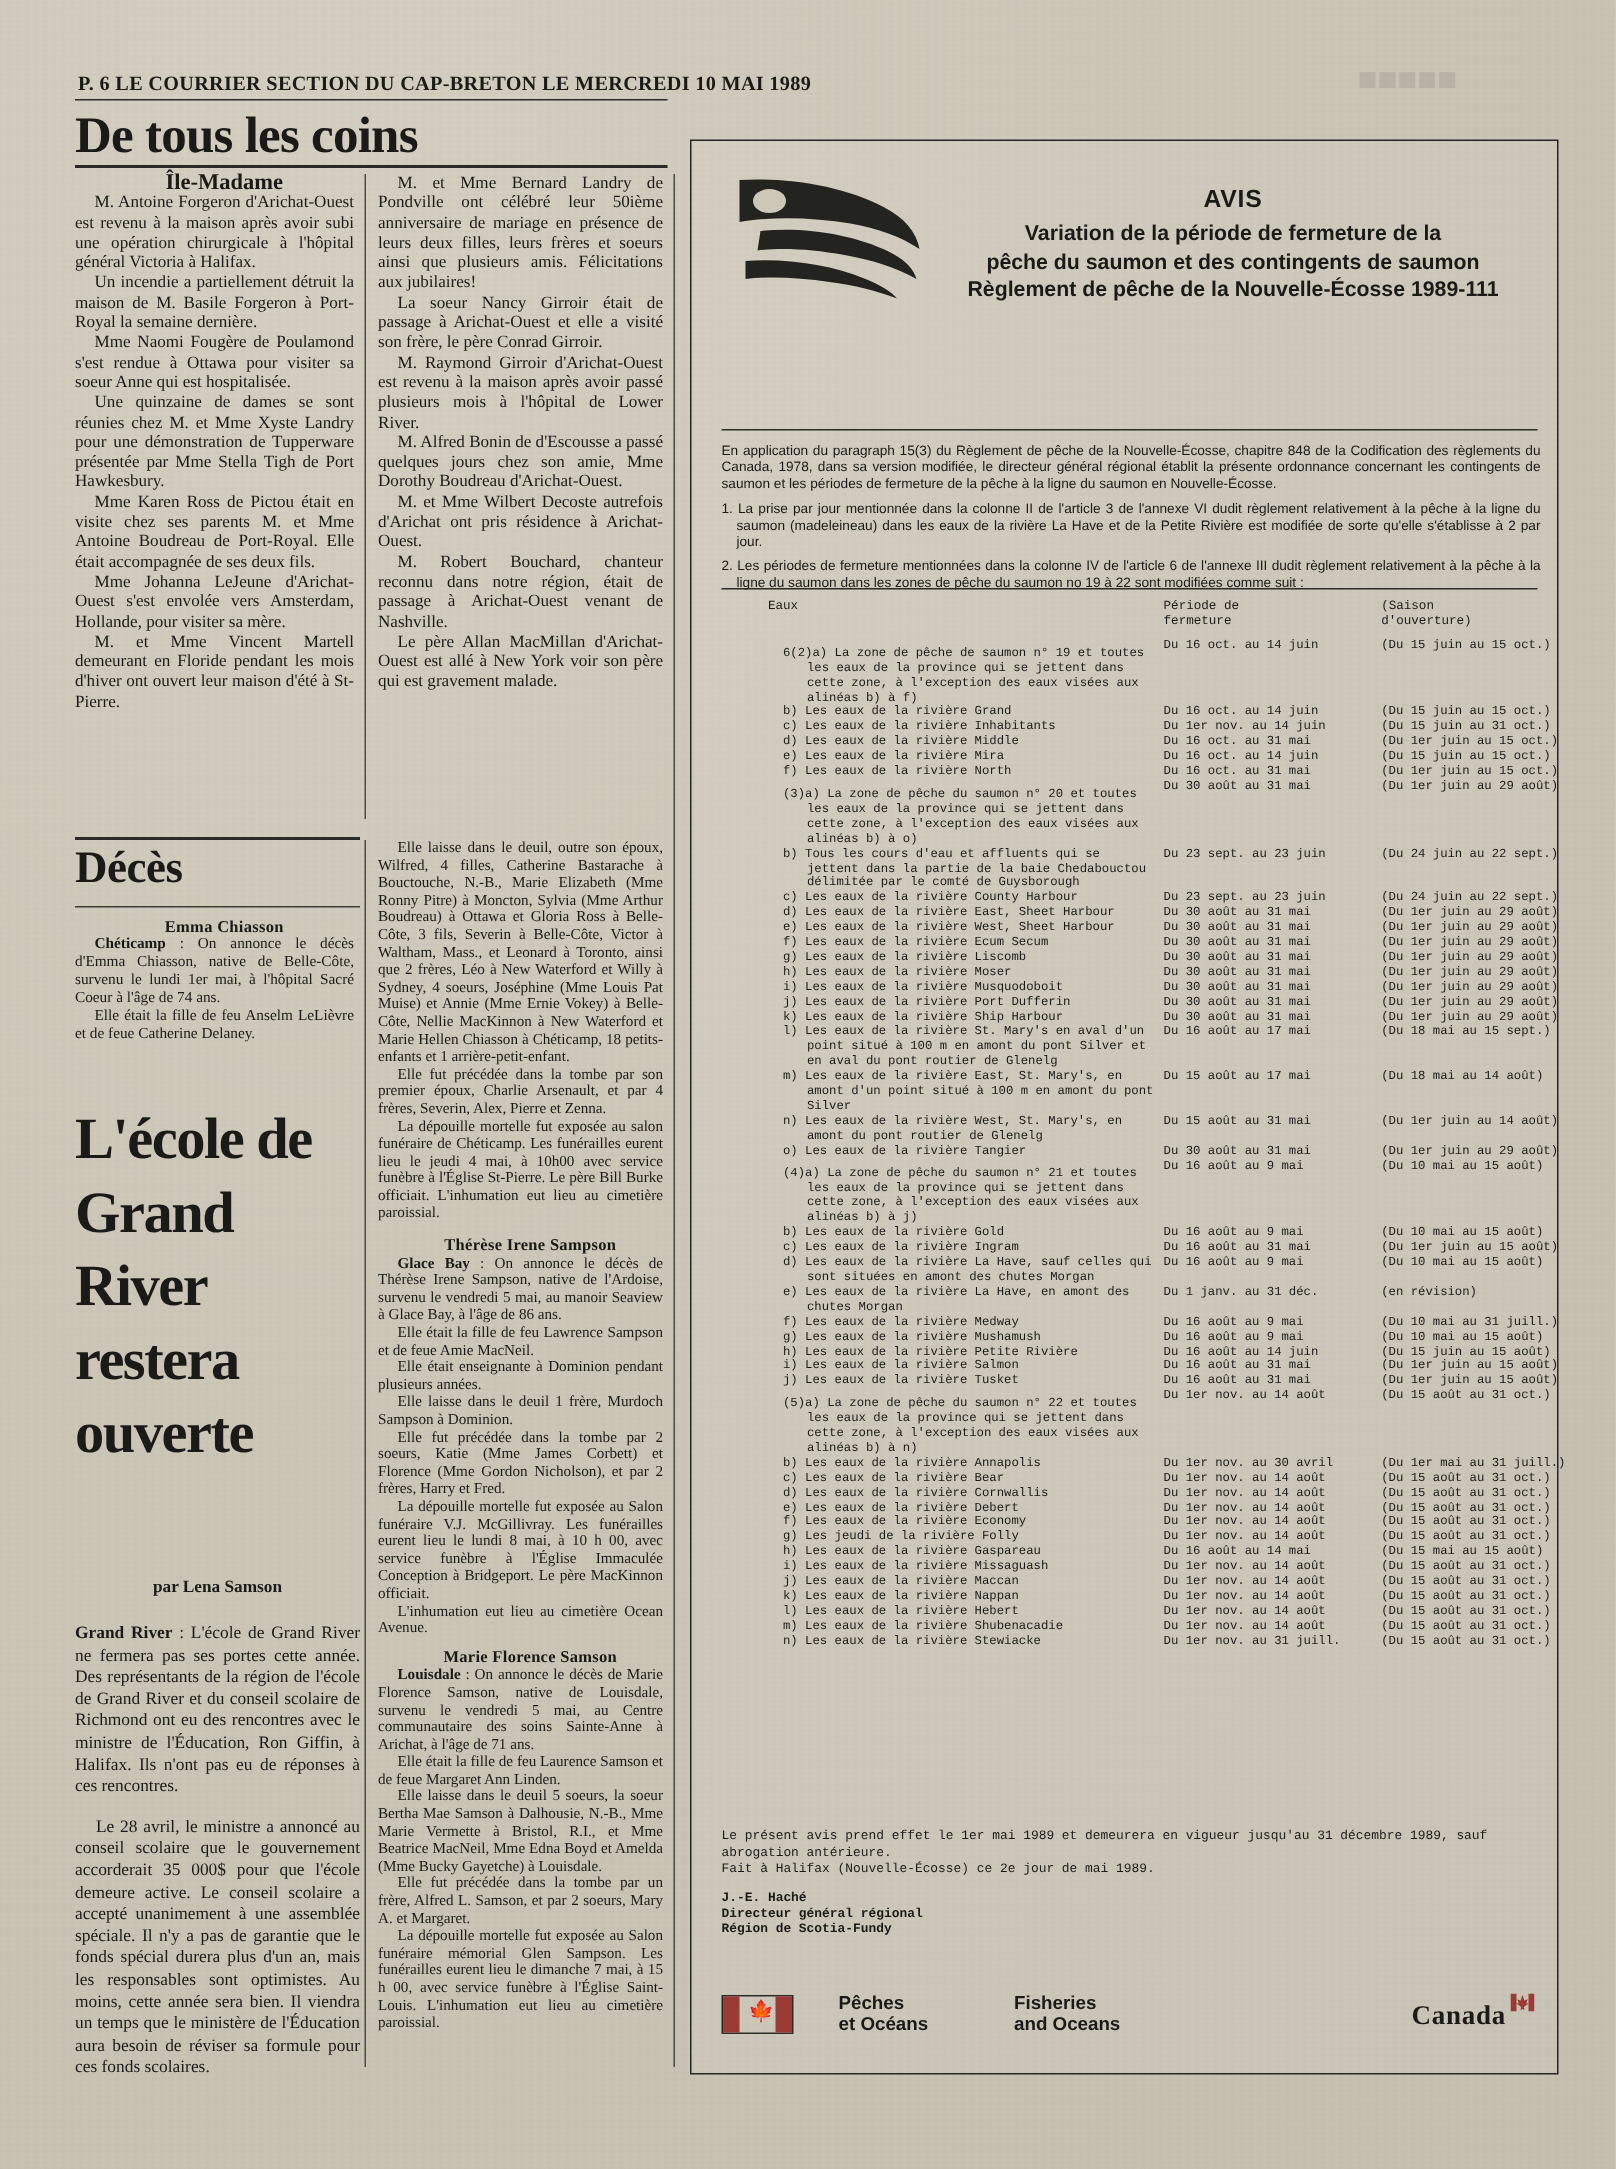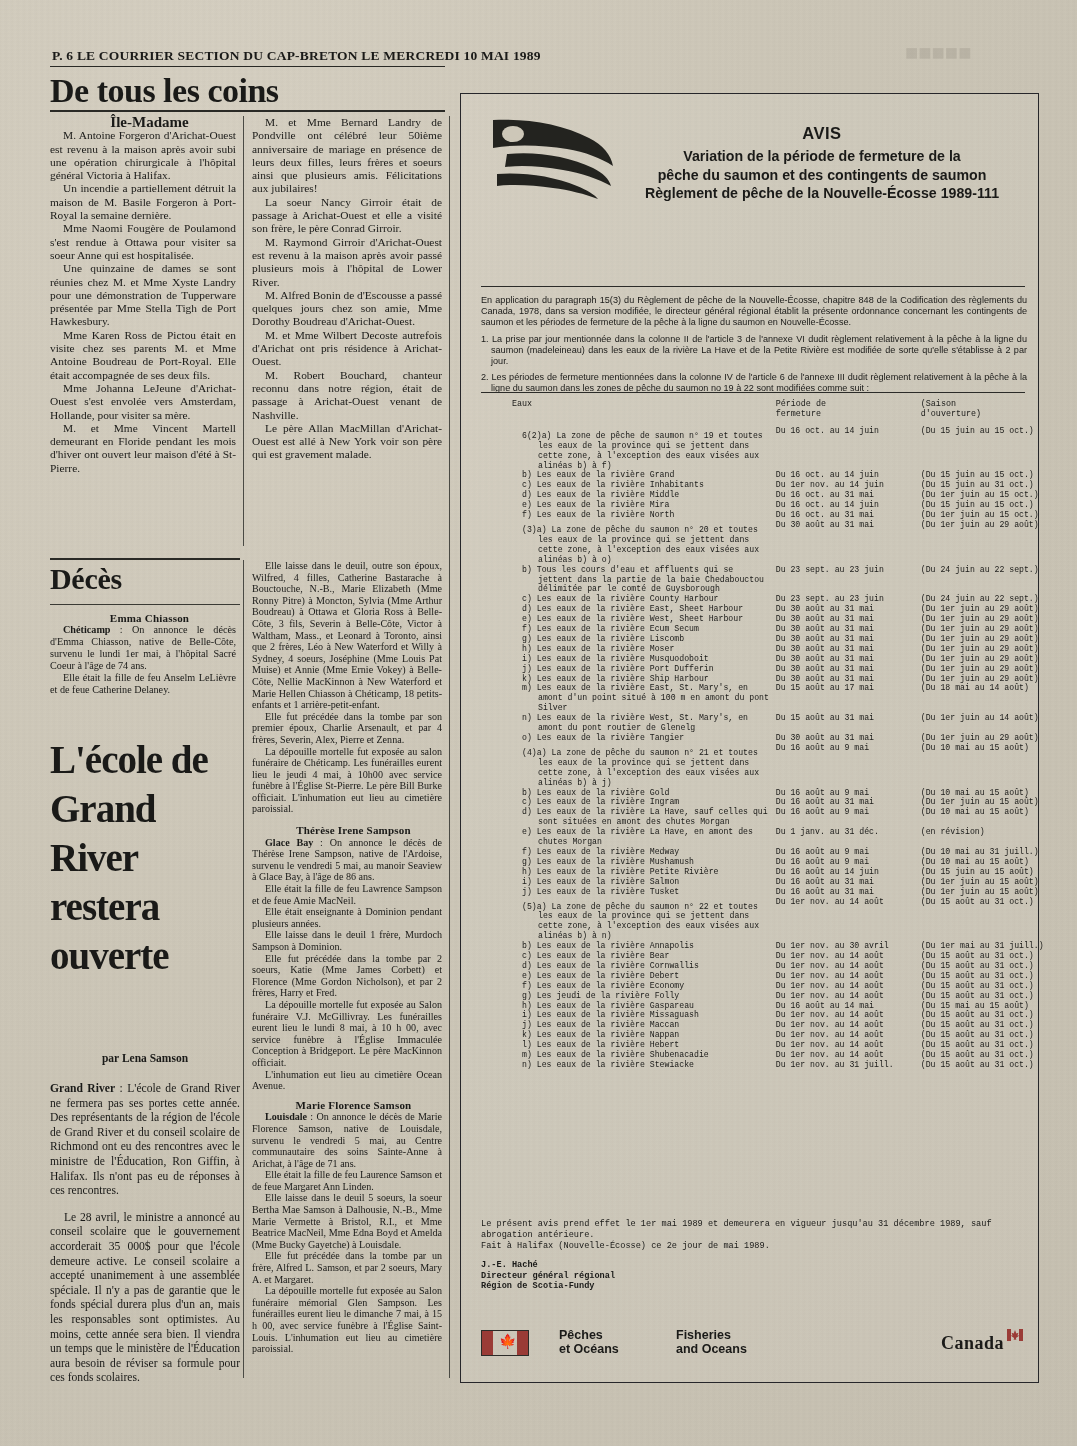--- a/index.html
+++ b/index.html
@@ -339,20 +339,25 @@
                 </tr>
                 <tr>
                   <td class="eaux lead">j)  Les eaux de la rivière Port Dufferin</td>
                   <td class="per">Du 30 août au 31 mai</td>
                   <td class="sai">(Du 1er juin au 29 août)</td>
                 </tr>
                 <tr>
                   <td class="eaux lead">k)  Les eaux de la rivière Ship Harbour</td>
                   <td class="per">Du 30 août au 31 mai</td>
                   <td class="sai">(Du 1er juin au 29 août)</td>
+                </tr>
+                <tr>
+                  <td class="eaux lead">l)  Les eaux de la rivière St. Mary's en aval d'un point situé à 100 m en amont du pont Silver et en aval du pont routier de Glenelg</td>
+                  <td class="per">Du 16 août au 17 mai</td>
+                  <td class="sai">(Du 18 mai au 15 sept.)</td>
                 </tr>
                 <tr>
                   <td class="eaux lead">m)  Les eaux de la rivière East, St. Mary's, en amont d'un point situé à 100 m en amont du pont Silver</td>
                   <td class="per">Du 15 août au 17 mai</td>
                   <td class="sai">(Du 18 mai au 14 août)</td>
                 </tr>
                 <tr>
                   <td class="eaux lead">n)  Les eaux de la rivière West, St. Mary's, en amont du pont routier de Glenelg</td>
                   <td class="per">Du 15 août au 31 mai</td>
                   <td class="sai">(Du 1er juin au 14 août)</td>

